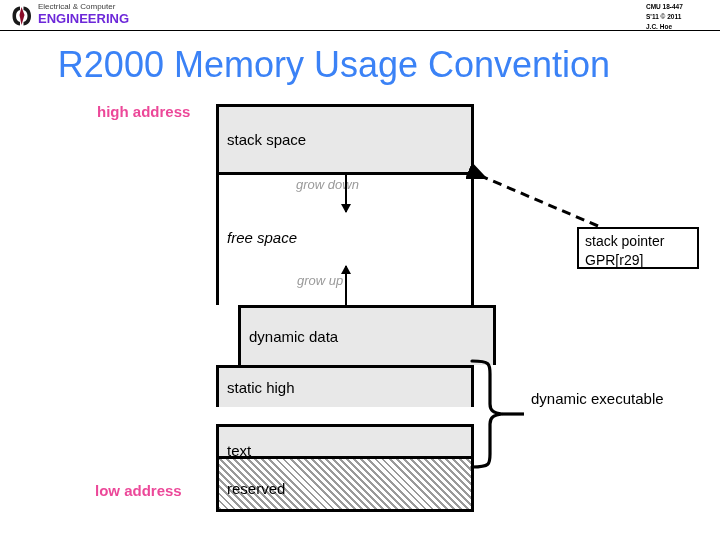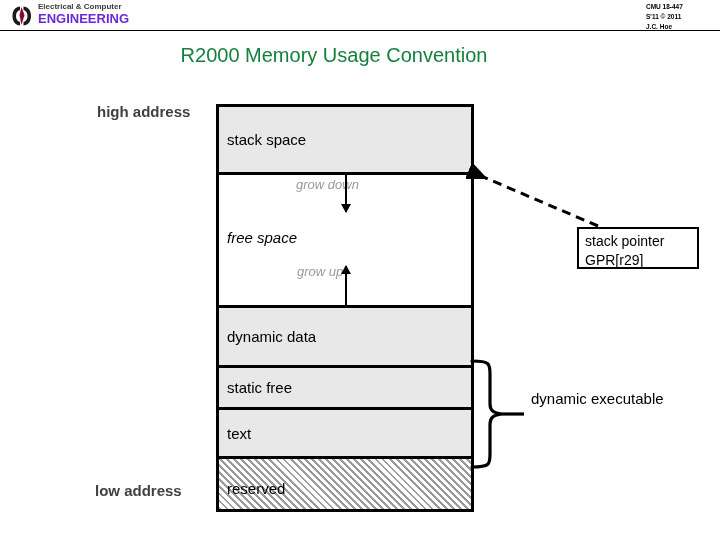--- a/index.html
+++ b/index.html
@@ -31,21 +31,21 @@
     height: 24px;
   }
   #header-logo .logo-text {
     position: absolute;
     left: 28px;
     top: 0px;
     line-height: 1.0;
   }
   #header-logo .logo-line1 {
     font-size: 8px;
-    font-weight: bold;
+    font-weight: normal;
     color: #3b3b3b;
     letter-spacing: 0px;
     white-space: nowrap;
   }
   #header-logo .logo-line2 {
     font-size: 13px;
     font-weight: bold;
     color: #6d28d9;
     letter-spacing: 0px;
     white-space: nowrap;
@@ -73,22 +73,22 @@
     width: 64px;
   }
 
   
   #page-title {
     position: absolute;
     left: 0px;
     top: 44px;
     width: 668px;
     text-align: center;
-    font-size: 20px;
-    color: #15803d;
+    font-size: 36px;
+    color: #3b82f6;
     font-weight: normal;
     white-space: nowrap;
   }
 
   
   #memory-diagram {
     position: absolute;
     left: 216px;
     top: 104px;
     width: 292px;
@@ -120,42 +120,42 @@
     background-image: repeating-linear-gradient(
       45deg,
       #9a9a9a 0px, #9a9a9a 2px,
       #ffffff 2px, #ffffff 5px
     );
   }
 
   
   #block-stack-space { top: 0px;   height: 68px; }
   #block-free-space  { top: 68px;  height: 133px; }
-  #block-dynamic-data{ top: 201px; height: 60px; }
+  #block-dynamic-data{ top: 201px; height: 60px; margin-left: 22px; }
   #block-static-data { top: 261px; height: 42px; }
-  #block-text        { top: 303px; height: 49px; text-decoration: underline; }
+  #block-text        { top: 320px; height: 49px; text-decoration: underline; }
   #block-reserved    { top: 352px; height: 56px; }
 
   #block-stack-space  .block-label { top: 24px; }
   #block-free-space   .block-label { top: 54px; font-style: italic; }
   #block-dynamic-data .block-label { top: 20px; }
   #block-static-data  .block-label { top: 11px; }
   #block-text         .block-label { top: 15px; }
   #block-reserved     .block-label { top: 21px; }
 
   
   .grow-note {
     position: absolute;
     font-size: 13px;
     font-style: italic;
     color: #9a9a9a;
     white-space: nowrap;
   }
   #grow-down-label { left: 80px;  top: 73px; }
-  #grow-up-label   { left: 81px;  top: 160px; }
+  #grow-up-label   { left: 81px;  top: 169px; }
 
   .grow-arrow {
     position: absolute;
     left: 129px;
     width: 2px;
     background: #000000;
   }
   #grow-down-arrow { top: 68px;  height: 40px; }
   #grow-up-arrow   { top: 162px; height: 39px; }
 
@@ -174,21 +174,21 @@
   .arrow-head-up {
     top: -1px;
     border-bottom: 9px solid #000000;
   }
 
   
   .address-label {
     position: absolute;
     font-size: 15px;
     font-weight: bold;
-    color: #404040;
+    color: #ec4899;
     white-space: nowrap;
   }
   #high-address-label { left: 97px;  top: 103px; }
   #low-address-label  { left: 95px;  top: 482px; }
 
   
   #stack-pointer-box {
     position: absolute;
     left: 577px;
     top: 227px;
@@ -267,21 +267,21 @@
 
   <div class="mem-block fill-white" id="block-free-space">
     <div class="block-label">free space</div>
   </div>
 
   <div class="mem-block fill-gray" id="block-dynamic-data">
     <div class="block-label">dynamic data</div>
   </div>
 
   <div class="mem-block fill-gray" id="block-static-data">
-    <div class="block-label">static free</div>
+    <div class="block-label">static high</div>
   </div>
 
   <div class="mem-block fill-gray" id="block-text">
     <div class="block-label">text</div>
   </div>
 
   <div class="mem-block fill-hatch last" id="block-reserved">
     <div class="block-label">reserved</div>
   </div>
 

